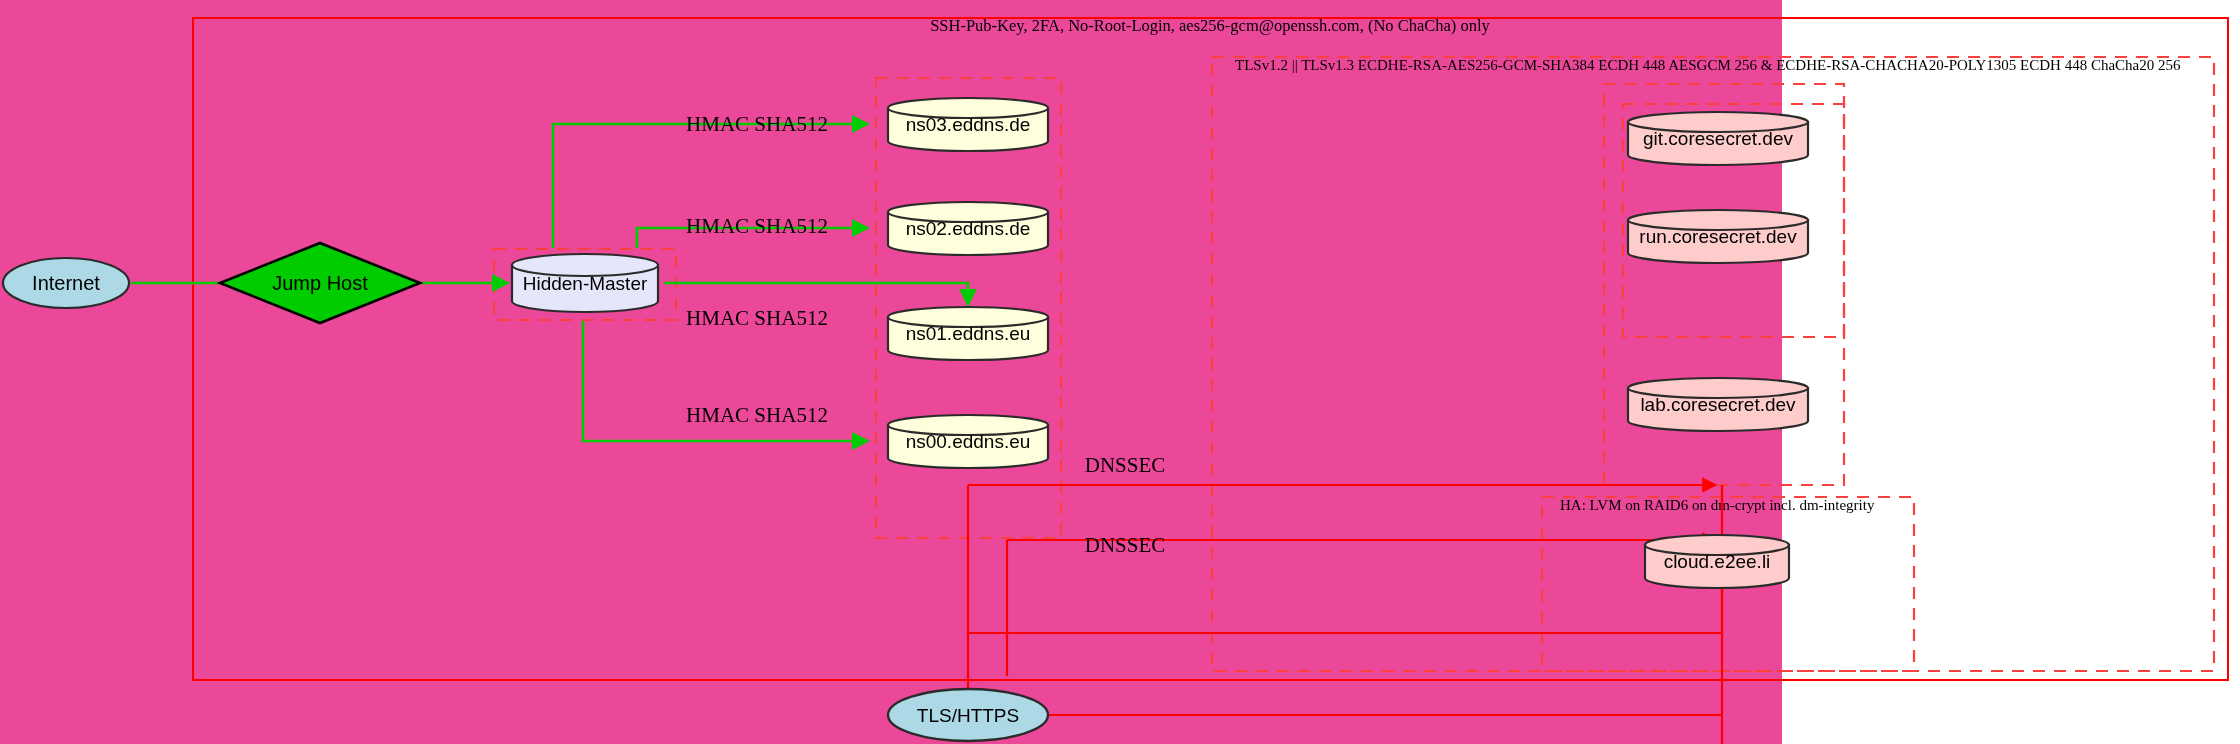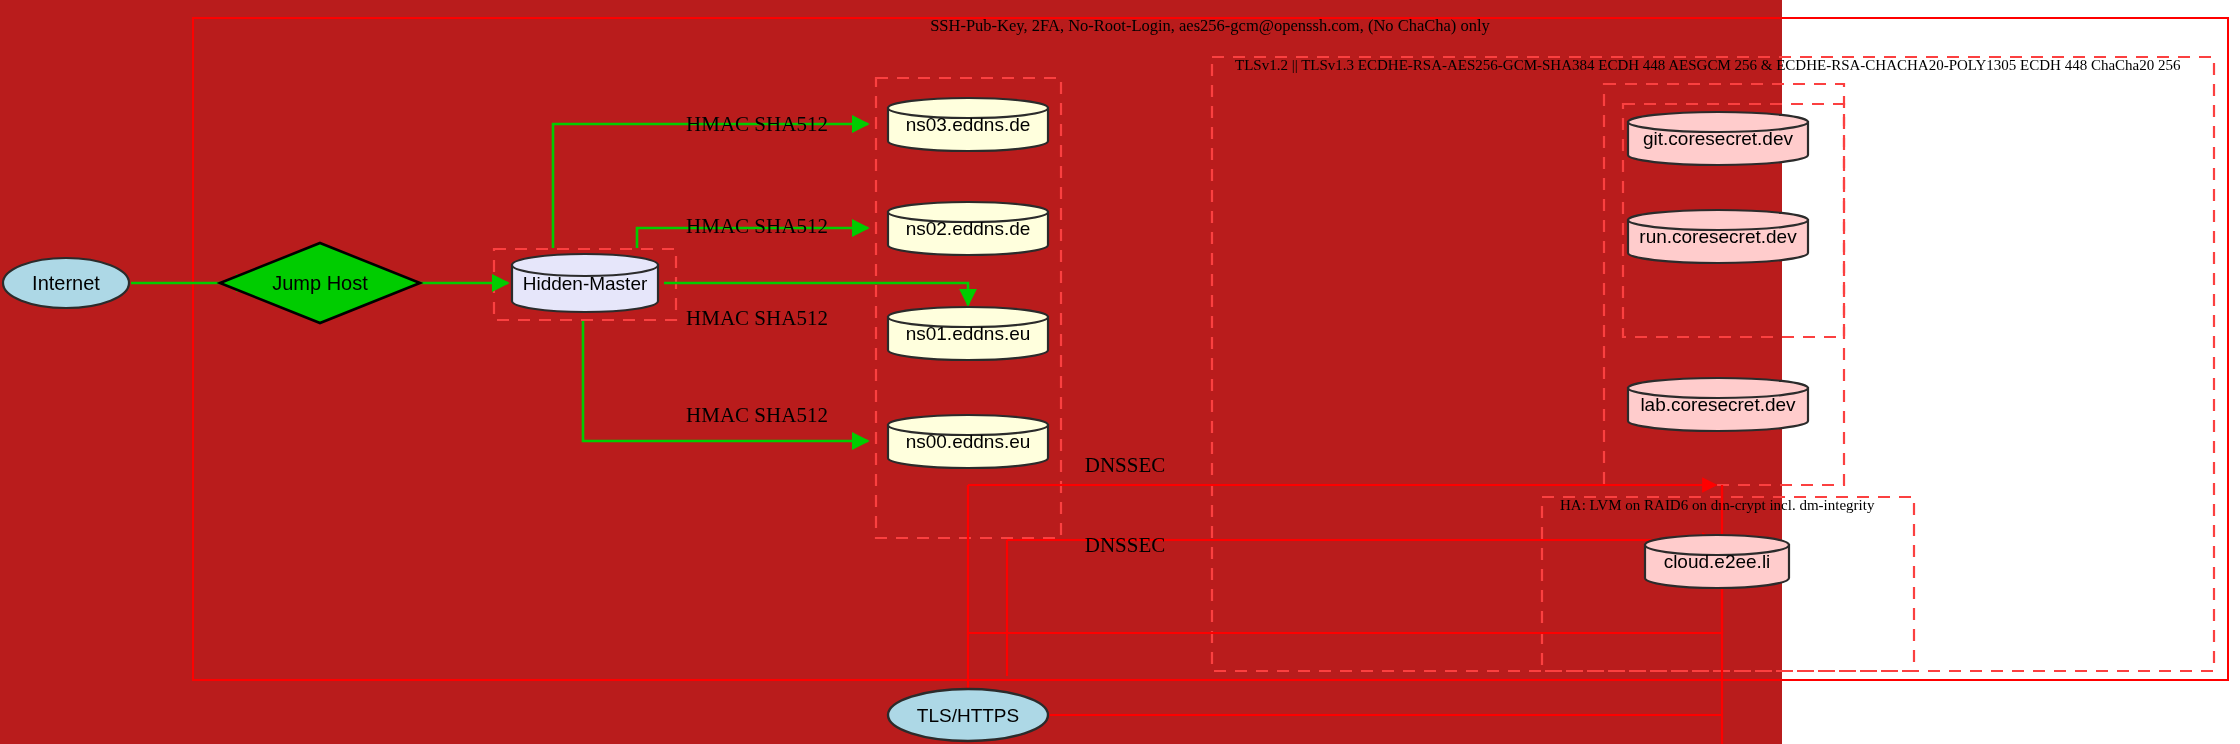--- a/index.html
+++ b/index.html
@@ -1,17 +1,17 @@
 <!DOCTYPE html>
 <html><head>
 <meta charset="utf-8">
 <style>
   html,body{margin:0;padding:0;background:#ffffff;}
   body{width:2240px;height:744px;overflow:hidden;font-family:"Liberation Sans",sans-serif;}
-  #stage{position:relative;width:1782px;height:744px;background:#b91c1c;}
+  #stage{position:relative;width:1782px;height:744px;background:#ec4899;}
   svg{display:block;}
   .serif-lbl{font-family:"Liberation Serif",serif;fill:#000;}
   .sans-lbl{font-family:"Liberation Sans",sans-serif;fill:#000;}
 </style>
 </head>
 <body>
 
 <div id="stage">
 <svg width="2240" height="744" viewBox="0 0 2240 744" xmlns="http://www.w3.org/2000/svg">
 

